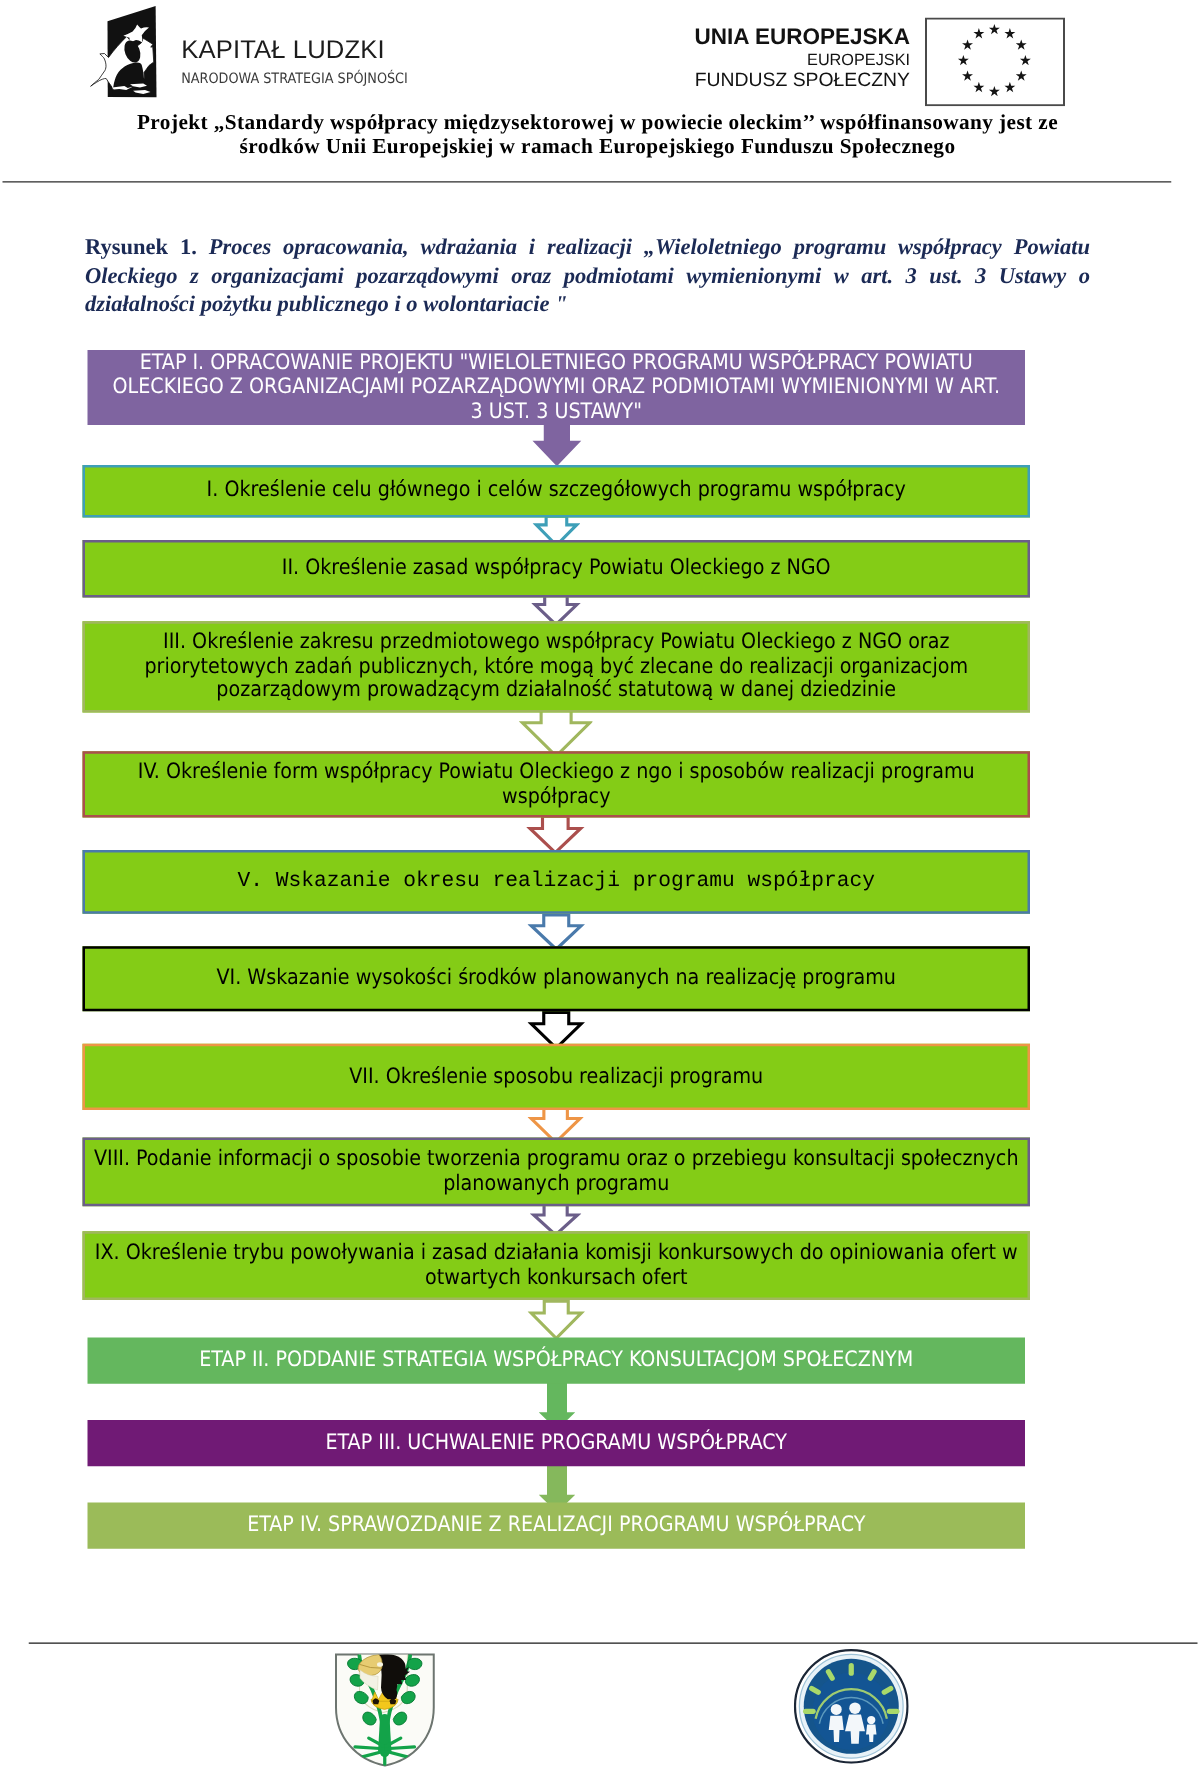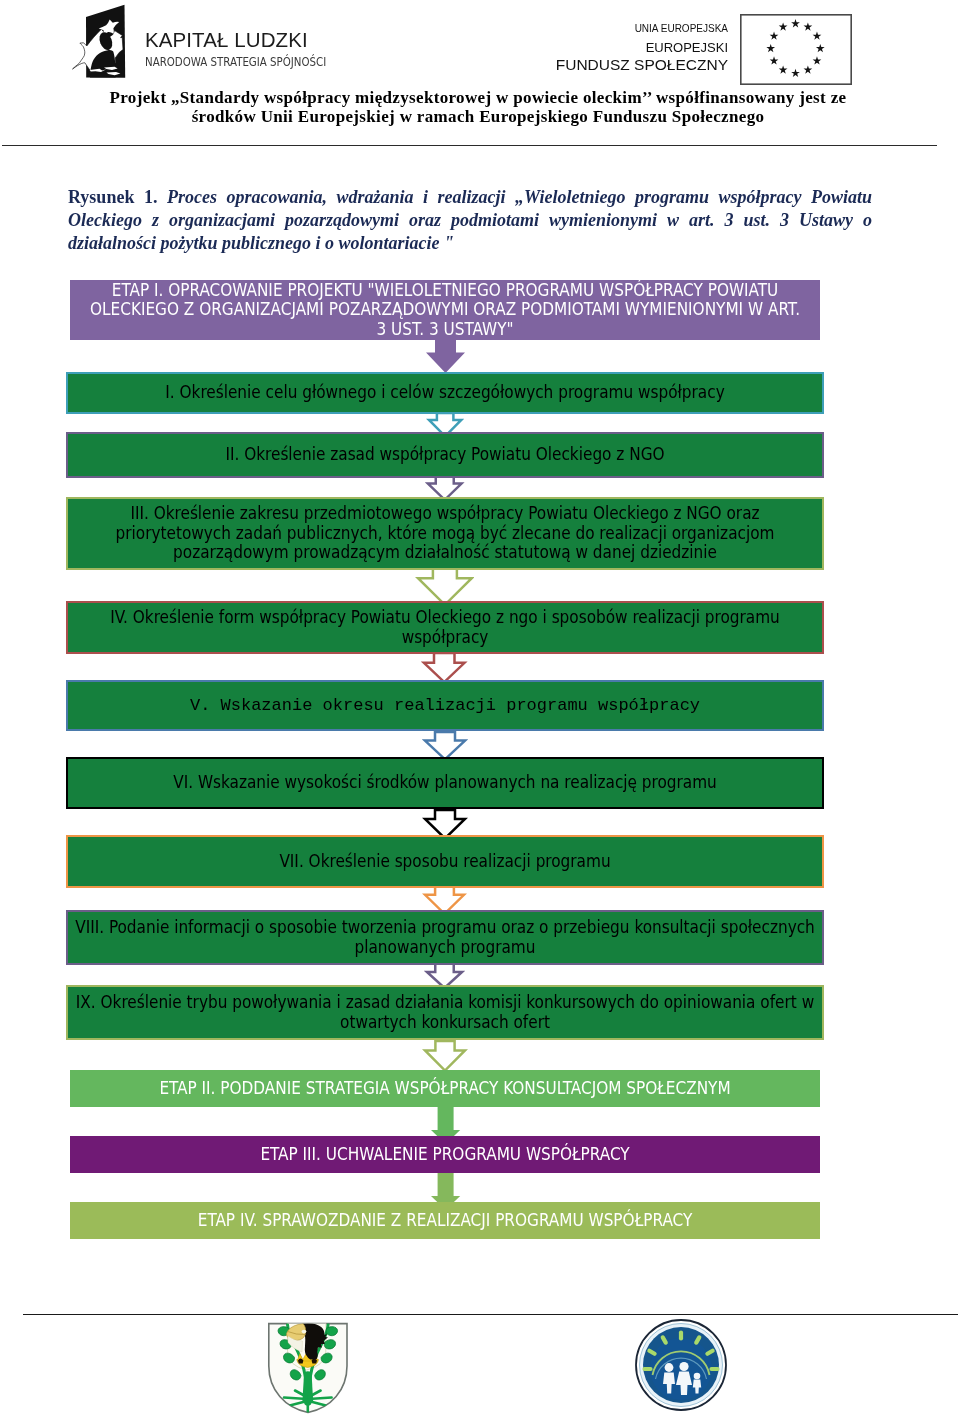--- a/index.html
+++ b/index.html
@@ -8,42 +8,42 @@
   .page{position:absolute;inset:0;}
   .hdr-line{position:absolute;left:2px;top:145px;width:935px;height:1.4px;background:#2b2b2b;}
   .ftr-line{position:absolute;left:23px;top:1313.6px;width:935px;height:1.4px;background:#1a1a1a;}
 
   
   #kl-logo{position:absolute;left:70px;top:3px;}
   #kl-text{position:absolute;left:145px;top:29px;color:#1c1c1c;}
   .kl-title{font-family:"Liberation Sans",sans-serif;font-size:20.5px;line-height:21px;letter-spacing:0.1px;}
   .kl-sub{font-family:"DejaVu Sans",sans-serif;font-stretch:condensed;font-size:11.4px;line-height:12px;margin-top:6px;color:#3a3a3a;}
   #eu-text{position:absolute;left:500px;top:21px;width:228px;text-align:right;color:#121212;}
-  .eu-l1{font-family:"Liberation Sans",sans-serif;font-weight:normal;font-size:10px;line-height:16px;}
+  .eu-l1{font-family:"Liberation Sans",sans-serif;font-weight:bold;font-size:18px;line-height:16px;}
   .eu-l2{font-family:"Liberation Sans",sans-serif;font-size:13px;line-height:16px;margin-top:2.5px;}
   .eu-l3{font-family:"Liberation Sans",sans-serif;font-size:15.5px;line-height:16px;margin-top:1px;}
   #eu-flag{position:absolute;left:740px;top:14px;}
   #crest{position:absolute;left:267px;top:1322px;}
   #seal{position:absolute;left:635px;top:1319px;}
 
   .proj-text{position:absolute;left:0;top:89.3px;width:956px;text-align:center;
      font-family:"Liberation Serif",serif;font-weight:bold;font-size:17px;line-height:18.5px;
      letter-spacing:0.34px;color:#000;}
 
   
   .caption{position:absolute;left:68px;top:185.5px;width:804px;
      font-family:"Liberation Serif",serif;font-size:18px;line-height:23px;
      color:#1b2a55;text-align:justify;font-weight:bold;font-style:italic;}
   .caption .rn{font-style:normal;}
 
   
   .fbox{position:absolute;box-sizing:border-box;display:flex;align-items:center;justify-content:center;
         text-align:center;font-family:"DejaVu Sans",sans-serif;font-stretch:condensed;font-size:17px;line-height:19.5px;}
   .filled{color:#fff;}
-  .outlined{color:#000;background:#15803d;}
+  .outlined{color:#000;background:#84cc16;}
   .arrow{position:absolute;}
 </style>
 </head>
 <body>
 
 <div class="page">
   <div class="hdr-line"></div>
   <div class="ftr-line"></div>
 
   <div id="kl-logo">

